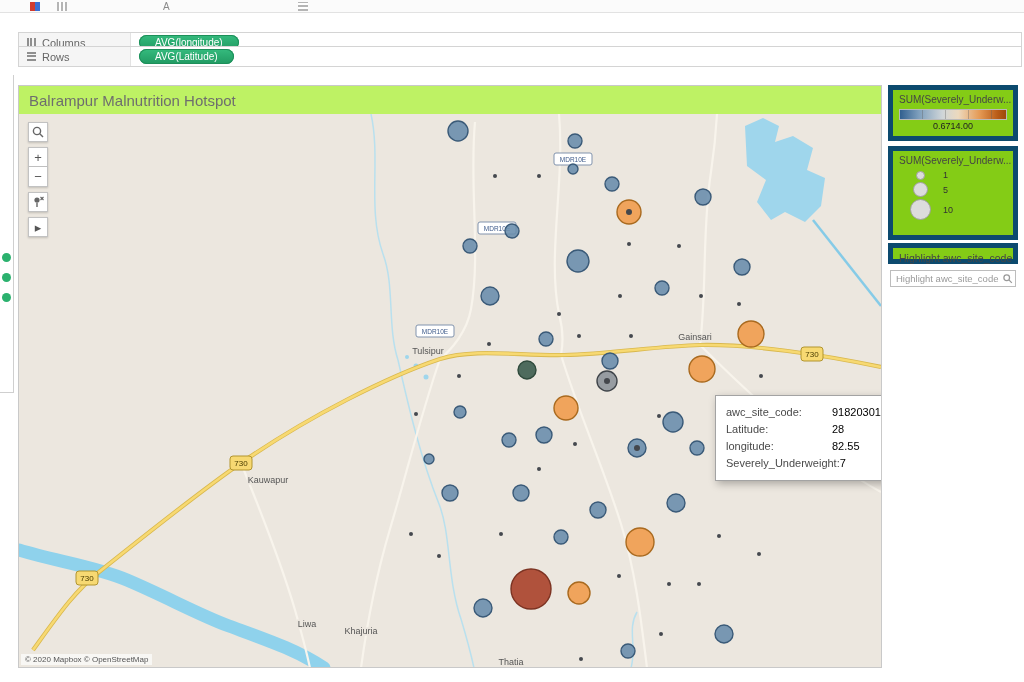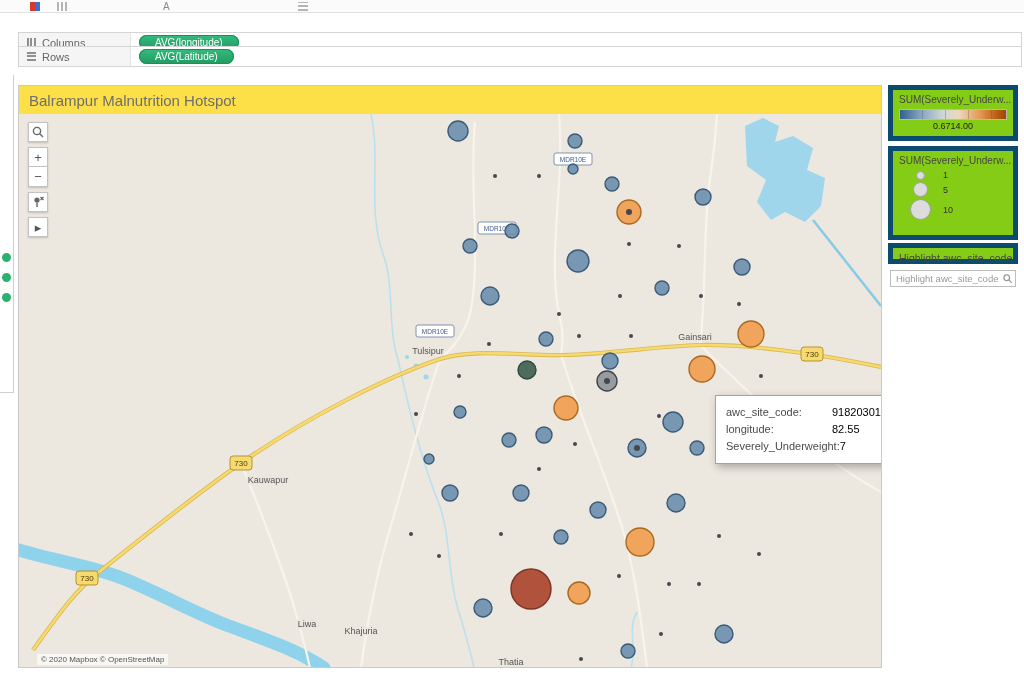--- a/index.html
+++ b/index.html
@@ -18,39 +18,39 @@
   .shelf-label{width:112px;height:100%;background:#f5f5f5;border-right:1px solid #e3e3e3;display:flex;align-items:center;gap:6px;padding-left:8px;color:#666;font-size:11px}
   .icon-cols{width:9px;height:9px;background:repeating-linear-gradient(90deg,#8f8f8f 0 2px,transparent 2px 3.5px)}
   .icon-rows{width:9px;height:9px;background:repeating-linear-gradient(0deg,#8f8f8f 0 2px,transparent 2px 3.5px)}
   .pill{margin-left:8px;height:15px;padding:4px 16px;border-radius:8px;background:linear-gradient(#35bb7e,#219a62);color:#fff;font-size:10px;display:flex;align-items:center;box-shadow:inset 0 0 0 1px #1d8f5a}
 
   
   .left-strip{position:absolute;left:0;top:75px;width:14px;height:318px;background:#fff;border-right:1px solid #cfcfcf;border-bottom:1px solid #cfcfcf}
   .green-dot{position:absolute;left:2px;width:9px;height:9px;border-radius:50%;background:#2bb16e}
 
   
-  .view{position:absolute;left:18px;top:85px;width:864px;height:583px;border:1px solid #c9c9c9;background:#fde047}
+  .view{position:absolute;left:18px;top:85px;width:864px;height:583px;border:1px solid #c9c9c9;background:#bef264}
   .view-title{padding:6px 10px 0;font-size:15px;color:#6e6e6e}
   .map{position:absolute;left:0;top:28px;right:0;bottom:0;background:#ece7df;overflow:hidden;cursor:grab}
   .map svg{display:block}
 
   
   .map-ctl{position:absolute;left:9px;top:8px;width:20px;display:flex;flex-direction:column;gap:5px;z-index:5}
   .ctl-btn{width:20px;height:20px;background:#fff;border:1px solid #c2c2c2;color:#555;display:flex;align-items:center;justify-content:center;font-size:13px;box-shadow:0 1px 2px rgba(0,0,0,.18);cursor:pointer;user-select:none}
   .ctl-group{display:flex;flex-direction:column}
   .ctl-group .ctl-btn+.ctl-btn{border-top:none}
 
   
   .tooltip{position:absolute;left:696px;top:281px;width:218px;background:#fff;border:1px solid #a3a3a3;box-shadow:2px 3px 8px rgba(0,0,0,.28);padding:8px 10px;font-size:11px;z-index:6}
   .tt-row{line-height:17px;white-space:nowrap}
   .tt-label{display:inline-block;min-width:106px;color:#4a4a4a}
   .tt-value{color:#000}
 
   
-  .attrib{position:absolute;left:18px;bottom:2px;font-size:8px;color:#555;background:rgba(255,255,255,.65);padding:1px 4px;z-index:4}
+  .attrib{position:absolute;left:2px;bottom:2px;font-size:8px;color:#555;background:rgba(255,255,255,.65);padding:1px 4px;z-index:4}
 
   
   .card{position:absolute;left:888px;width:130px;background:#84cc16;border:5px solid #0c4a6e}
   .card-title{font-size:10px;color:#454545;padding:4px 6px 2px;white-space:nowrap;overflow:hidden}
   .grad{margin:2px 6px 1px;height:11px;border:1px solid #b9b9b9;
         background:
           repeating-linear-gradient(90deg,transparent 0 22px,rgba(90,90,90,.35) 22px 23px),
           linear-gradient(90deg,#31608f 0%,#7fa0bd 18%,#cfd5d8 40%,#ecd9bd 55%,#e59a55 75%,#b95b16 92%,#9c480a 100%)}
   .grad-labels{display:flex;justify-content:center;padding:0 6px 3px;font-size:9px;color:#222}
   .size-rows{padding:1px 0 4px}
@@ -238,20 +238,21 @@
           <line x1="9.5" y1="2" x2="12.5" y2="5" stroke="#666" stroke-width="1.1"></line>
           <line x1="12.5" y1="2" x2="9.5" y2="5" stroke="#666" stroke-width="1.1"></line>
         </svg>
       </div>
       <div class="ctl-btn">▸</div>
     </div>
 
     <div class="tooltip">
       <div id="tt-rows">
           <div class="tt-row"><span class="tt-label">awc_site_code:</span><span class="tt-value">9182030107</span></div>
+          <div class="tt-row"><span class="tt-label">Latitude:</span><span class="tt-value">28</span></div>
           <div class="tt-row"><span class="tt-label">longitude:</span><span class="tt-value">82.55</span></div>
           <div class="tt-row"><span class="tt-label">Severely_Underweight:</span><span class="tt-value">7</span></div>
         </div>
     </div>
 
     <div class="attrib">© 2020 Mapbox © OpenStreetMap</div>
   </div>
 </div>
 
 <div class="card" style="top:85px;height:56px">

